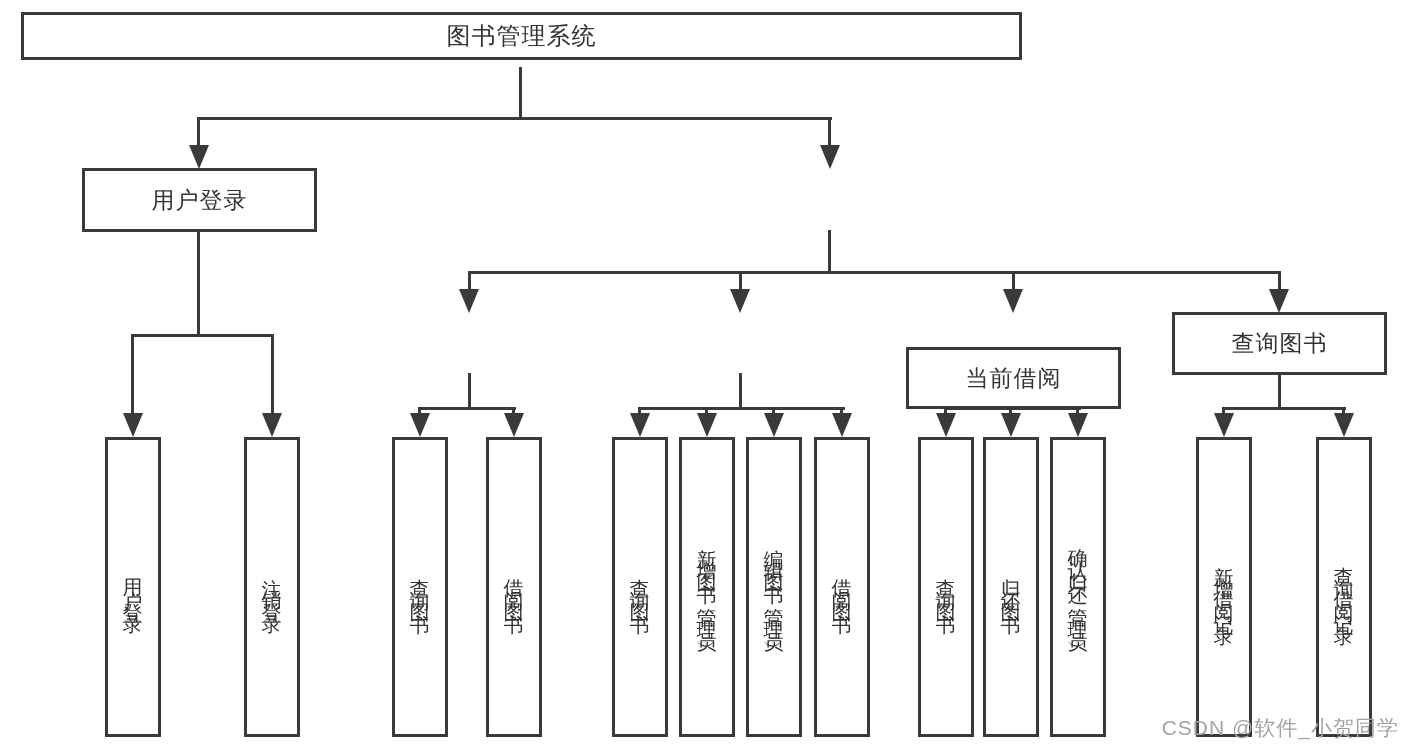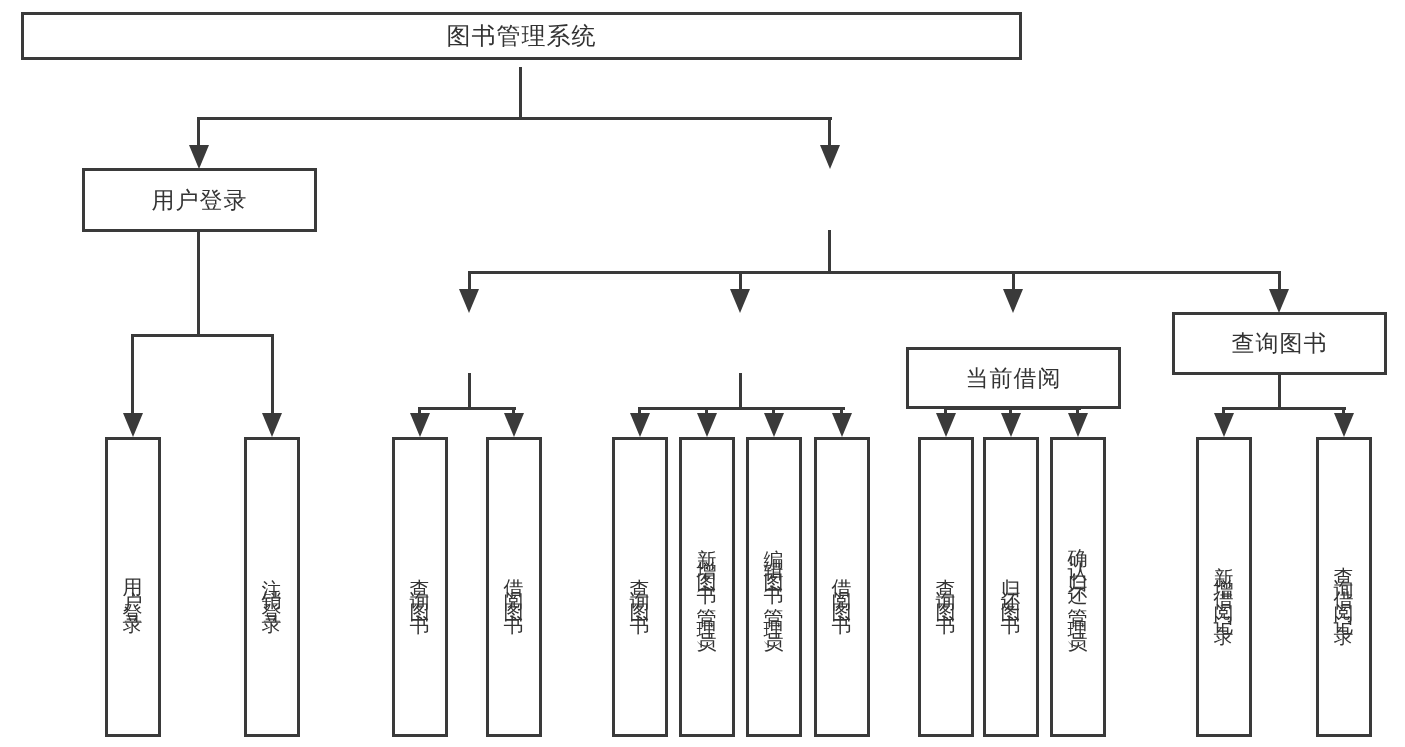--- a/index.html
+++ b/index.html
@@ -122,13 +122,14 @@
       <div class="arrow" style="left: 697px; top: 413px;"></div>
       <div class="arrow" style="left: 764px; top: 413px;"></div>
       <div class="arrow" style="left: 832px; top: 413px;"></div>
       <div class="arrow" style="left: 936px; top: 413px;"></div>
       <div class="arrow" style="left: 1001px; top: 413px;"></div>
       <div class="arrow" style="left: 1068px; top: 413px;"></div>
       <div class="arrow" style="left: 1214px; top: 413px;"></div>
       <div class="arrow" style="left: 1334px; top: 413px;"></div>
     </div>
 
+  <div class="watermark">CSDN @软件_小贺同学</div>
 </div>
 
 </body></html>

